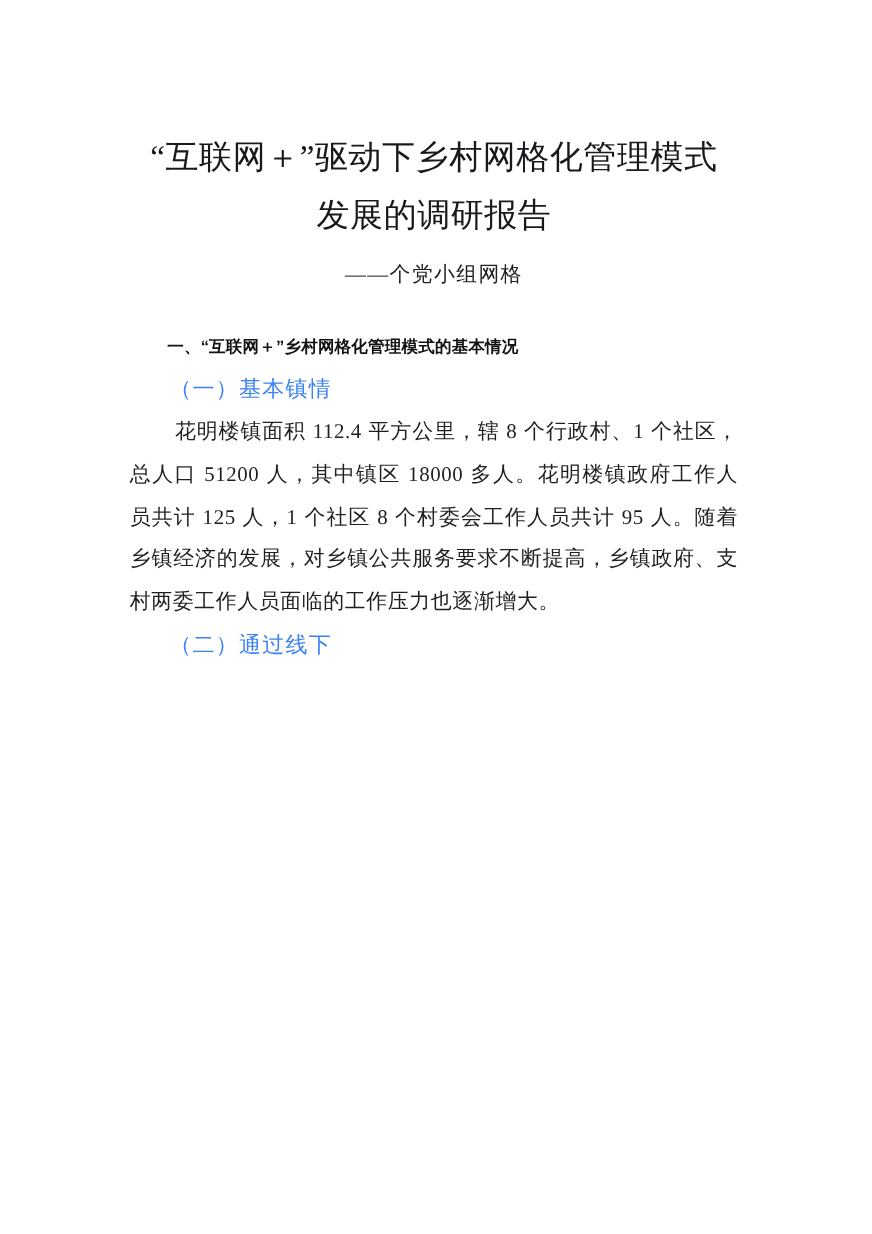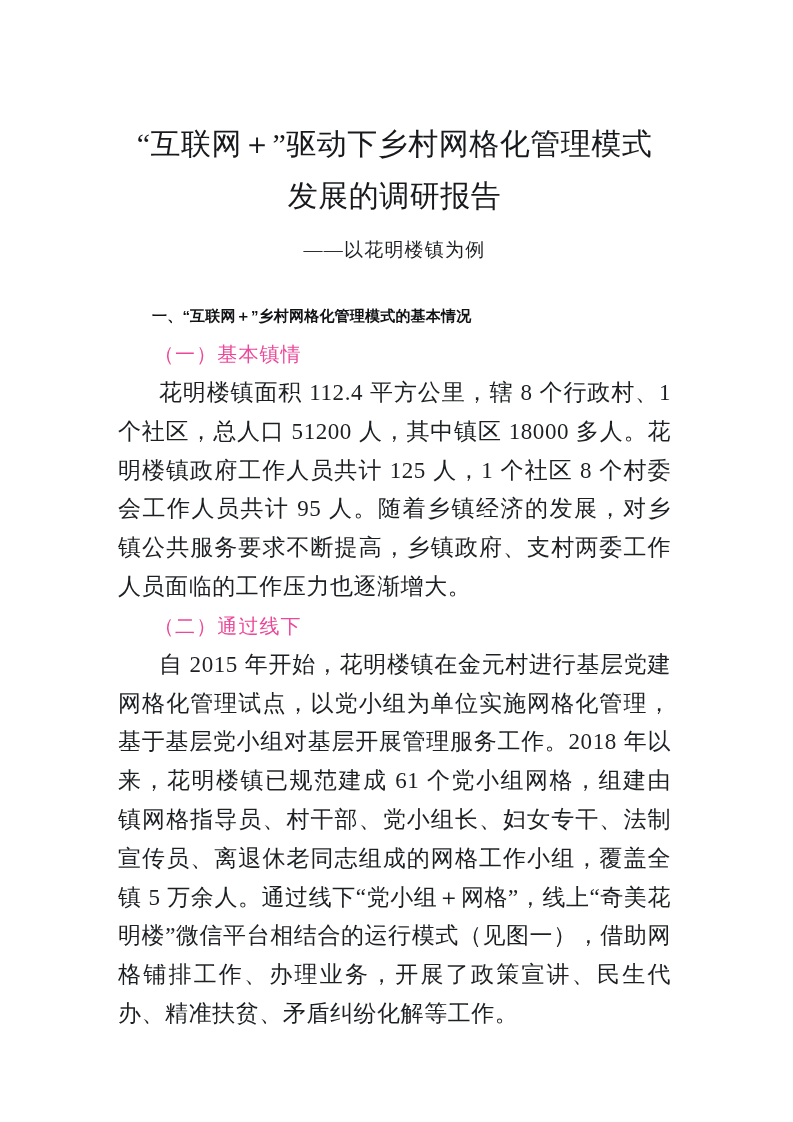--- a/index.html
+++ b/index.html
@@ -58,52 +58,51 @@
     color: #101214;
     margin: 26px 0 0 0;
     text-indent: 34px;
     letter-spacing: 0.2px;
   }
 
   .sub-heading {
     font-family: "Liberation Serif", "DejaVu Serif", serif;
     font-size: 20px;
     line-height: 39px;
-    color: #ec4899;
+    color: #3b82f6;
     margin: 0;
     text-indent: 36px;
     letter-spacing: 1.1px;
     font-weight: normal;
   }
 
   .body-para {
     font-family: "Liberation Serif", "DejaVu Serif", serif;
-    font-size: 23px;
+    font-size: 19px;
     line-height: 38.8px;
     color: #1d2023;
     margin: 0;
     text-indent: 41px;
     text-align: justify;
     text-justify: inter-ideograph;
     letter-spacing: 0.55px;
     word-spacing: 0.5px;
   }
 </style>
 </head>
 <body>
 
 <div class="page">
 
   <h1 class="doc-title">“互联网＋”驱动下乡村网格化管理模式发展的调研报告</h1>
 
-  <div class="doc-subtitle">——以花明楼镇为例</div>
+  <div class="doc-subtitle">——个党小组网格</div>
 
   <h2 class="section-heading">一、“互联网＋”乡村网格化管理模式的基本情况</h2>
 
   <h3 class="sub-heading">（一）基本镇情</h3>
 
   <p class="body-para">花明楼镇面积 112.4 平方公里，辖 8 个行政村、1 个社区，总人口 51200 人，其中镇区 18000 多人。花明楼镇政府工作人员共计 125 人，1 个社区 8 个村委会工作人员共计 95 人。随着乡镇经济的发展，对乡镇公共服务要求不断提高，乡镇政府、支村两委工作人员面临的工作压力也逐渐增大。</p>
 
   <h3 class="sub-heading">（二）通过线下</h3>
 
-  <p class="body-para">自 2015 年开始，花明楼镇在金元村进行基层党建网格化管理试点，以党小组为单位实施网格化管理，基于基层党小组对基层开展管理服务工作。2018 年以来，花明楼镇已规范建成 61 个党小组网格，组建由镇网格指导员、村干部、党小组长、妇女专干、法制宣传员、离退休老同志组成的网格工作小组，覆盖全镇 5 万余人。通过线下“党小组＋网格”，线上“奇美花明楼”微信平台相结合的运行模式（见图一），借助网格铺排工作、办理业务，开展了政策宣讲、民生代办、精准扶贫、矛盾纠纷化解等工作。</p>
 
 </div>
 
 </body></html>

